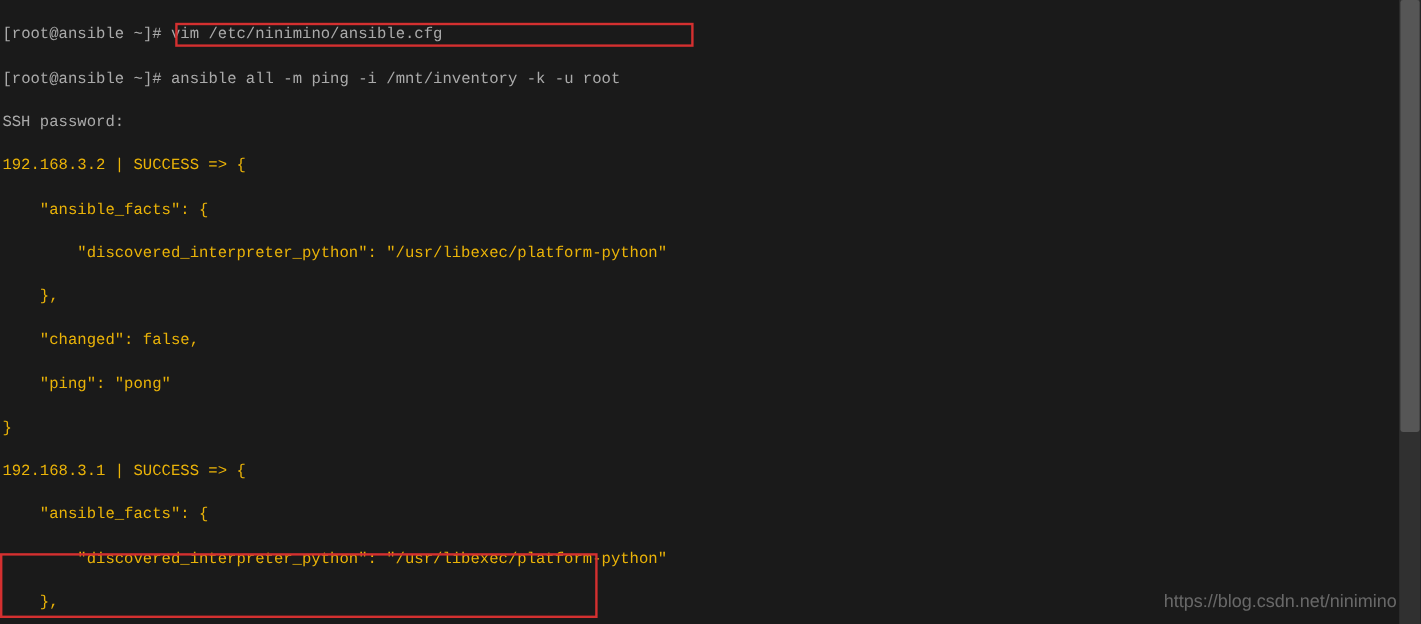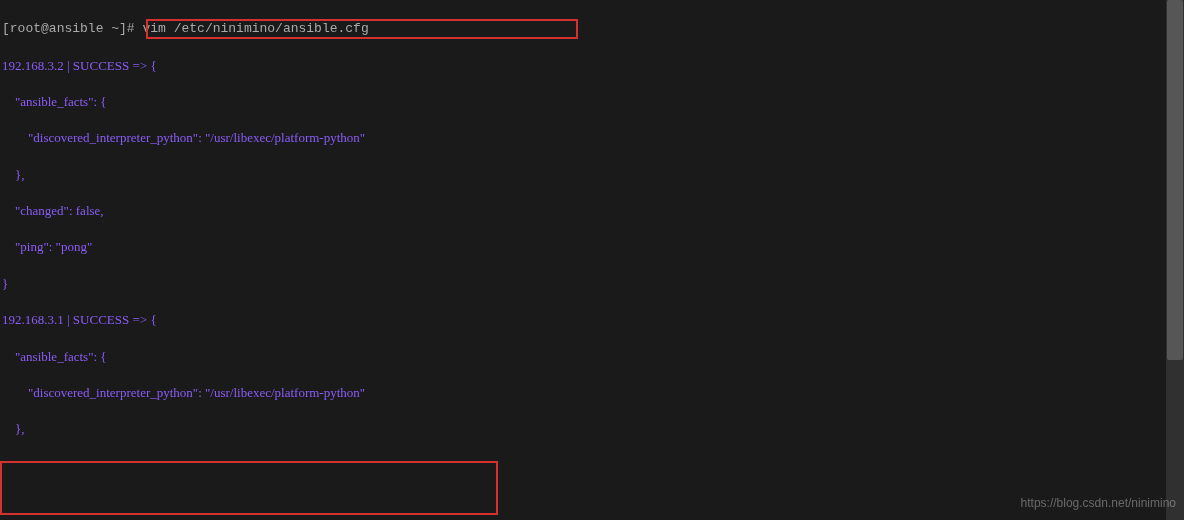--- a/index.html
+++ b/index.html
@@ -16,45 +16,45 @@
       width: 1184px;
       height: 520px;
       overflow: hidden;
       position: relative;
     }
     .terminal {
       padding: 2px 2px;
       white-space: pre;
     }
     .cmd { color: #aaa; }
-    .green { color: #8b5cf6; font-family: Liberation Serif, serif; }
+    .green { color: #eab308; }
     .red-box-1 {
       position: absolute;
       border: 2px solid #d43030;
       left: 146px;
       top: 19px;
       width: 432px;
       height: 20px;
       pointer-events: none;
     }
     .red-box-2 {
       position: absolute;
       border: 2px solid #d43030;
       left: 0px;
       top: 461px;
       width: 498px;
       height: 54px;
       pointer-events: none;
     }
     .watermark {
       position: absolute;
-      right: 8px;
+      right: 20px;
       bottom: 8px;
       color: rgba(200,200,200,0.45);
-      font-size: 12px;
+      font-size: 15px;
       font-family: Arial, sans-serif;
     }
     .scrollbar-track {
       position: absolute;
       right: 0;
       top: 0;
       width: 18px;
       height: 520px;
       background: #303030;
     }
@@ -67,20 +67,22 @@
       background: #565656;
       border-radius: 2px;
     }
     .line { display: block; }
   </style>
 </head>
 <body>
 
 <div class="terminal">
 <span class="line"><span>[</span><span>root</span><span>@</span><span>ansible</span><span> ~</span><span>]# </span><span class="cmd">vim /etc/ninimino/ansible.cfg</span></span>
+<span class="line"><span>[</span><span>root</span><span>@</span><span>ansible</span><span> ~</span><span>]# </span><span class="cmd">ansible all -m ping -i /mnt/inventory -k -u root</span></span>
+<span class="line">SSH password:</span>
 <span class="line green">192.168.3.2 | SUCCESS =&gt; {</span>
 <span class="line green">    "ansible_facts": {</span>
 <span class="line green">        "discovered_interpreter_python": "/usr/libexec/platform-python"</span>
 <span class="line green">    },</span>
 <span class="line green">    "changed": false,</span>
 <span class="line green">    "ping": "pong"</span>
 <span class="line green">}</span>
 <span class="line green">192.168.3.1 | SUCCESS =&gt; {</span>
 <span class="line green">    "ansible_facts": {</span>
 <span class="line green">        "discovered_interpreter_python": "/usr/libexec/platform-python"</span>

